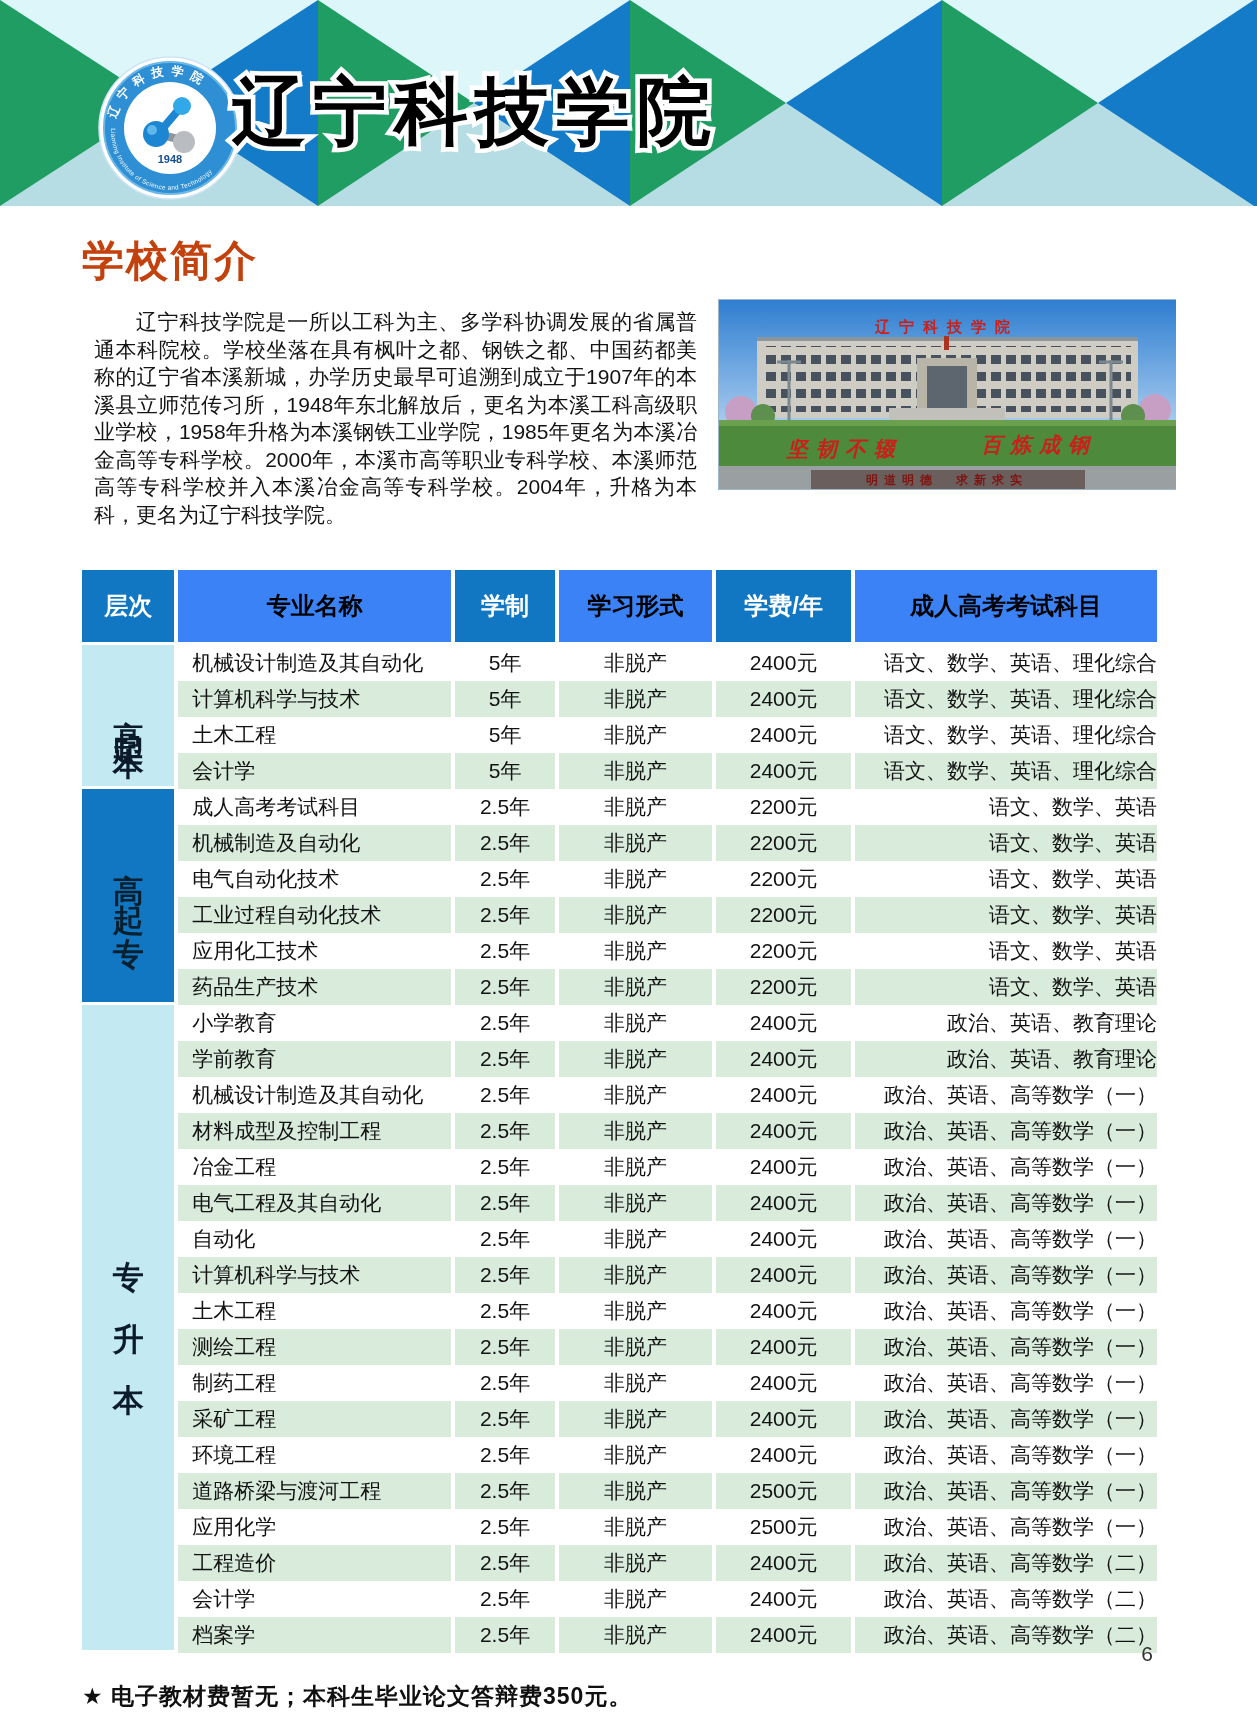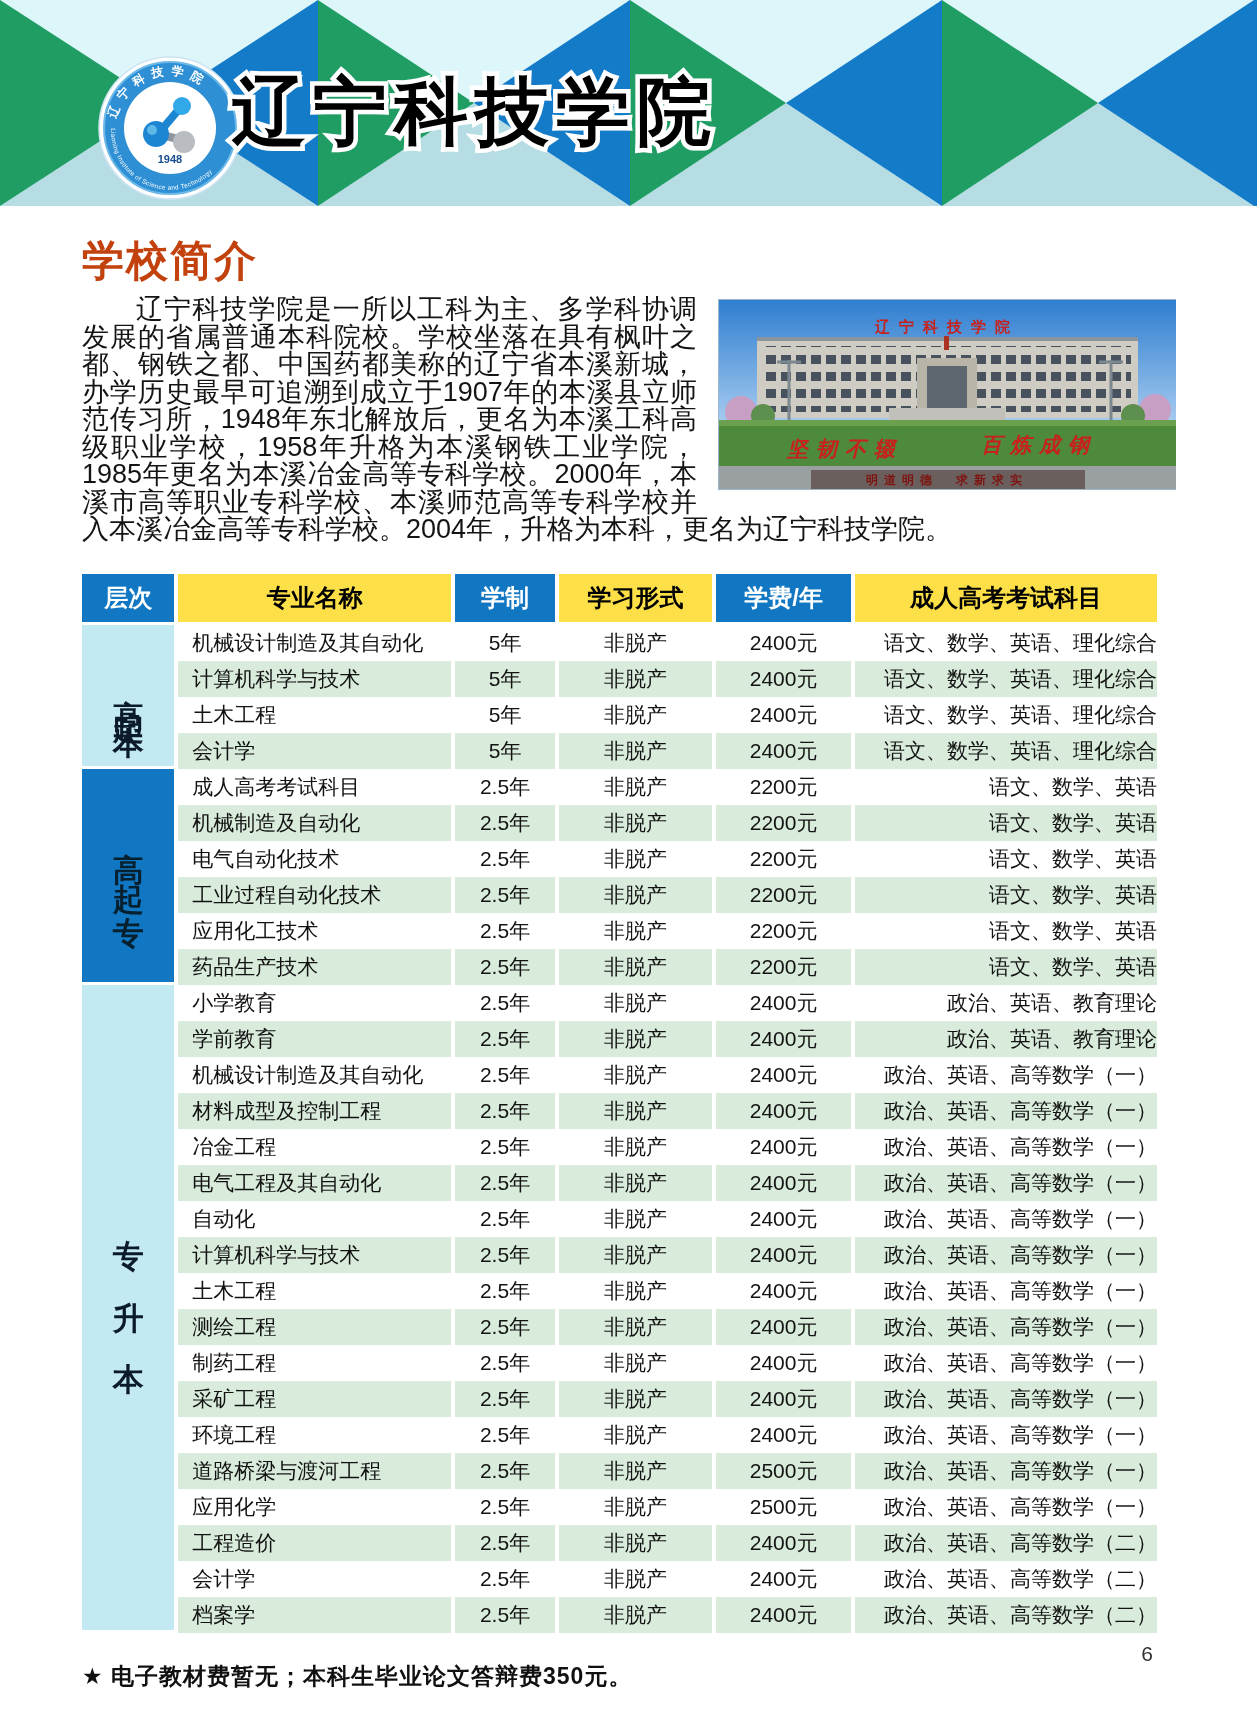--- a/index.html
+++ b/index.html
@@ -27,35 +27,35 @@
   .sec-heading{
     color:#c2410c;font-weight:bold;font-size:42px;line-height:1;
     margin:34px 0 14px 0;letter-spacing:2px;
   }
   .intro{overflow:hidden;}
   .photo-wrap{
     float:right;width:457px;height:189px;margin:4px 0 6px 22px;
     outline:1px solid #9db6c9;
   }
   .intro p{
-    margin:0;font-size:27px;line-height:27.5px;text-align:justify;
+    margin:12px;font-size:21px;line-height:27.5px;text-align:justify;
     text-indent:2em;color:#141414;
   }
   
   table.programs{
     border-collapse:separate;border-spacing:0;table-layout:fixed;
     width:1075px;margin-top:30px;
   }
   .programs th{
     height:48px;font-size:24px;font-weight:bold;text-align:center;
-    border-right:4px solid #fff;border-bottom:3px solid #fff;padding:0;
+    border-right:4px solid #fff;border-bottom:3px solid #fff;padding:12px;
   }
   .programs th:last-child{border-right:none;}
   .programs th.h-blue{background:#1177c2;color:#ffffff;}
-  .programs th.h-cyan{background:#fde047;color:#000;}
+  .programs th.h-cyan{background:#3b82f6;color:#000;}
   .programs td{
     height:36px;font-size:21px;color:#121212;padding:0;
     border-right:4px solid #fff;background:#ffffff;
   }
   .programs td:last-child{border-right:none;}
   .programs tr.alt td{background:#d9ecdc;}
   .programs td.major{text-align:left;padding-left:14px;}
   .programs td.center{text-align:center;}
   .programs td.subjects{text-align:right;padding-left:10px;}
   .programs td.group-cell{vertical-align:middle;text-align:center;border-bottom:3px solid #fff;}

